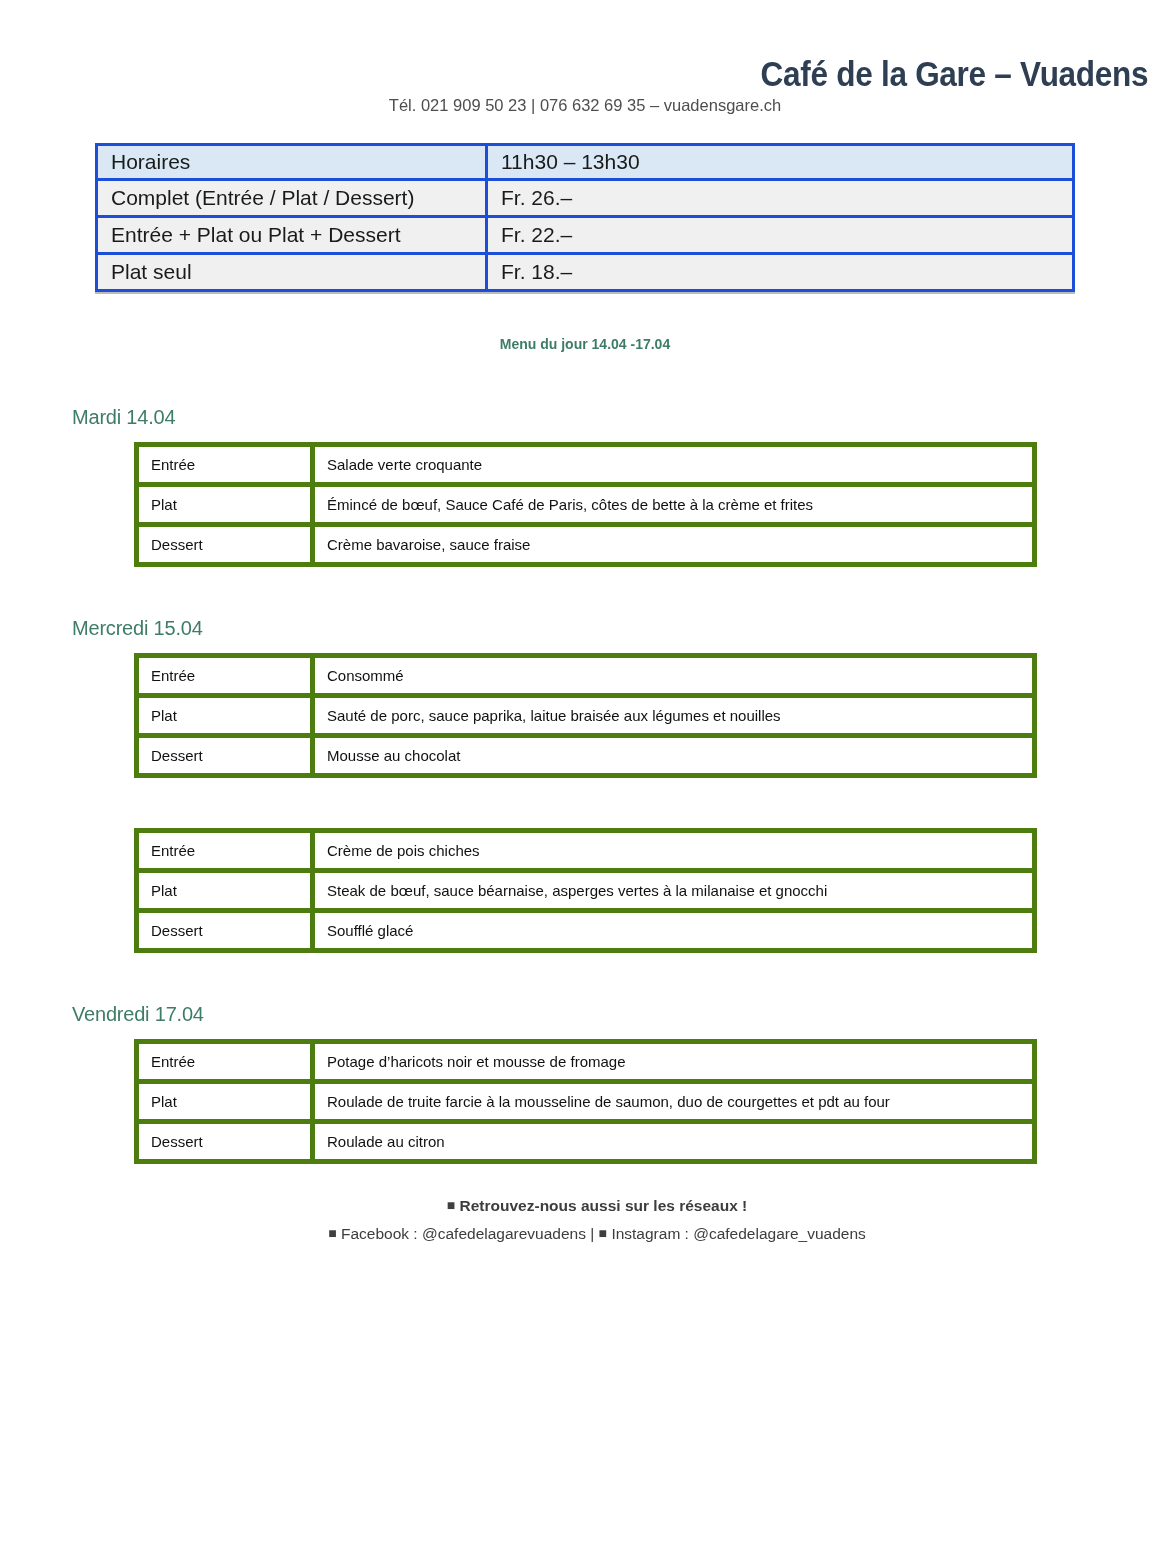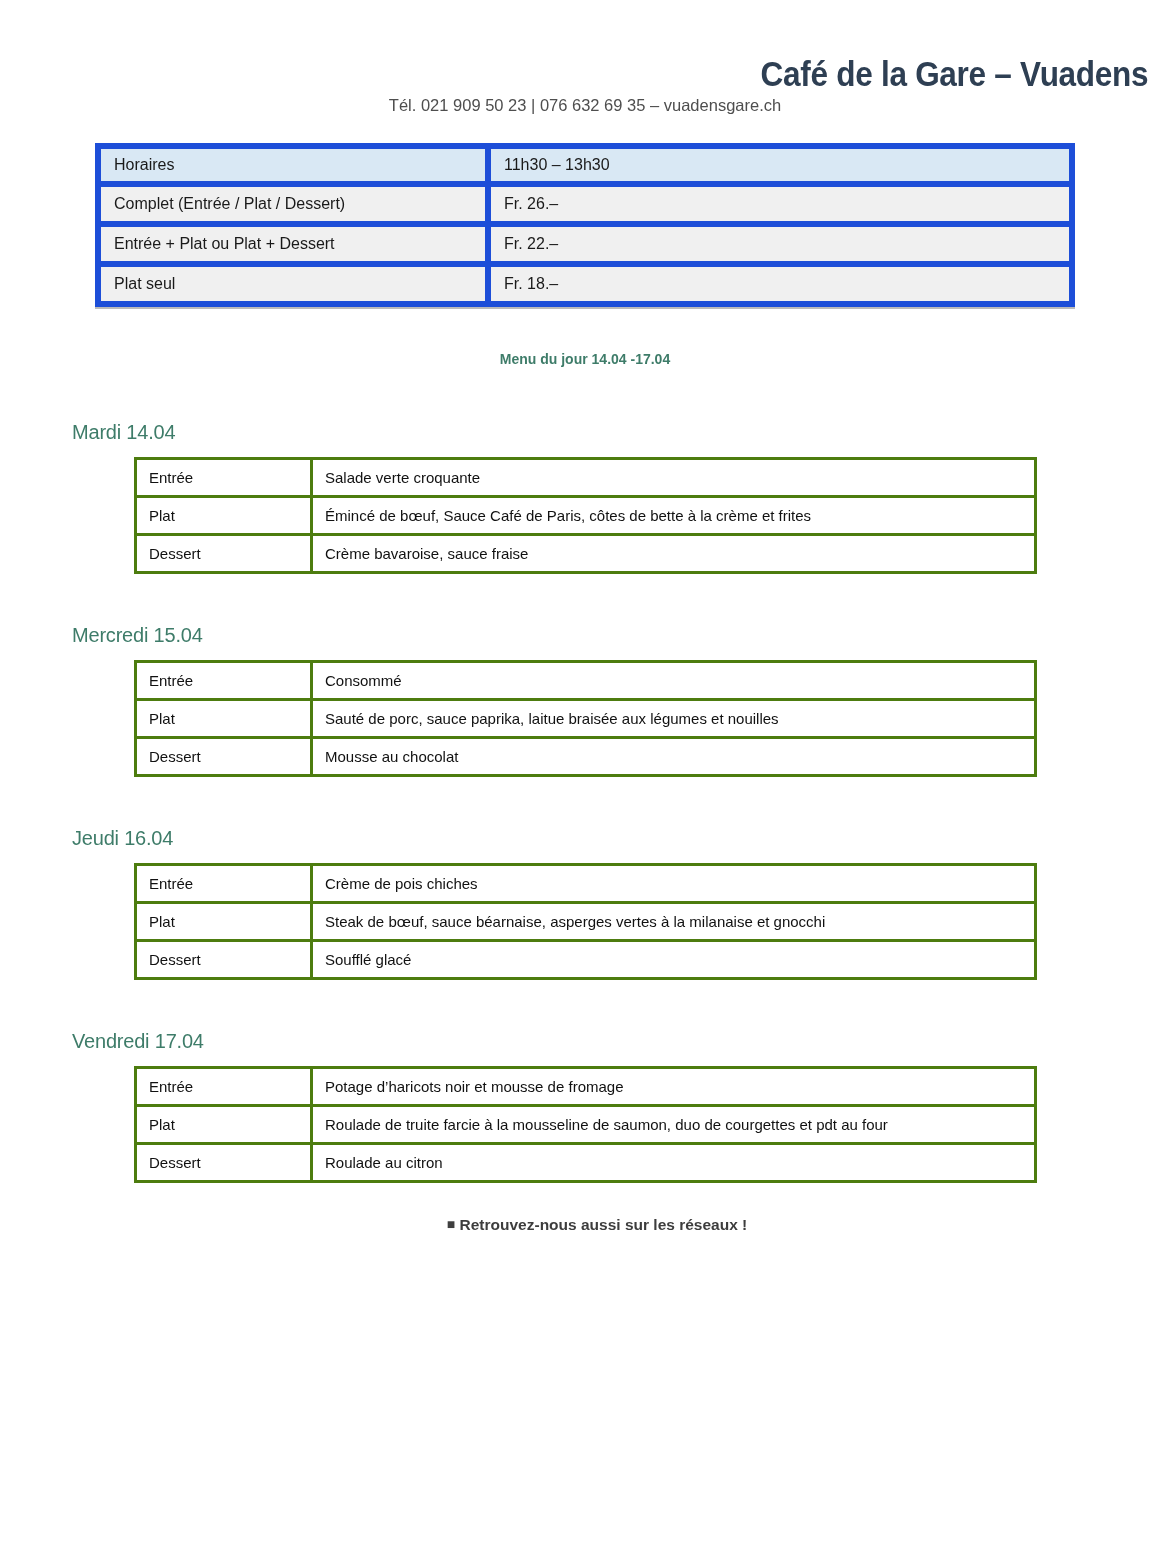--- a/index.html
+++ b/index.html
@@ -39,22 +39,22 @@
 
   
   .pricing-table {
     width: 980px;
     margin: 26px auto 0 auto;
     border-collapse: collapse;
     border: 2px solid #000000;
     box-shadow: 0 2px 0 rgba(150,150,150,0.65);
   }
   .pricing-table td {
-    border: 6px solid #1d4ed8;
-    font-size: 16px;
+    border: 3px solid #1d4ed8;
+    font-size: 21px;
     line-height: 20px;
     padding: 7px 13px;
     background: #f0f0f0;
     color: #1a1a1a;
   }
   .pricing-table td.c1 { width: 390px; }
   .pricing-table tr.header-row td { background: #d9e8f4; padding: 6px 13px; }
 
   
   .menu-heading {
@@ -77,21 +77,21 @@
     letter-spacing: -0.2px;
   }
   .day-table {
     width: 903px;
     margin-left: 134px;
     border-collapse: collapse;
     border: 2px solid #9b9b9b;
     background: #ffffff;
   }
   .day-table td {
-    border: 3px solid #4d7c0f;
+    border: 5px solid #4d7c0f;
     font-size: 15px;
     line-height: 19px;
     padding: 8px 12px;
     color: #111111;
   }
   .day-table td.c1 { width: 176px; }
 
   
   .footer { margin-top: 28px; padding-left: 24px; }
   .footer p {
@@ -175,21 +175,20 @@
         </tr>
         <tr>
           <td class="c1">Dessert</td>
           <td class="c2">Mousse au chocolat</td>
         </tr>
       </tbody>
     </table>
   </section>
 
   <section class="day-section">
-    <h3 class="day-heading">Jeudi 16.04</h3>
     <table class="day-table">
       <tbody>
         <tr>
           <td class="c1">Entrée</td>
           <td class="c2">Crème de pois chiches</td>
         </tr>
         <tr>
           <td class="c1">Plat</td>
           <td class="c2">Steak de bœuf, sauce béarnaise, asperges vertes à la milanaise et gnocchi</td>
         </tr>
@@ -216,15 +215,16 @@
         <tr>
           <td class="c1">Dessert</td>
           <td class="c2">Roulade au citron</td>
         </tr>
       </tbody>
     </table>
   </section>
 
   <div class="footer">
     <p class="line1"><span class="sq">■</span> <span>Retrouvez-nous aussi sur les réseaux !</span></p>
+    <p class="line2"><span class="sq">■</span> <span>Facebook : @cafedelagarevuadens</span> <span>|</span> <span class="sq">■</span> <span>Instagram : @cafedelagare_vuadens</span></p>
   </div>
 
 </div>
 
 </body></html>

